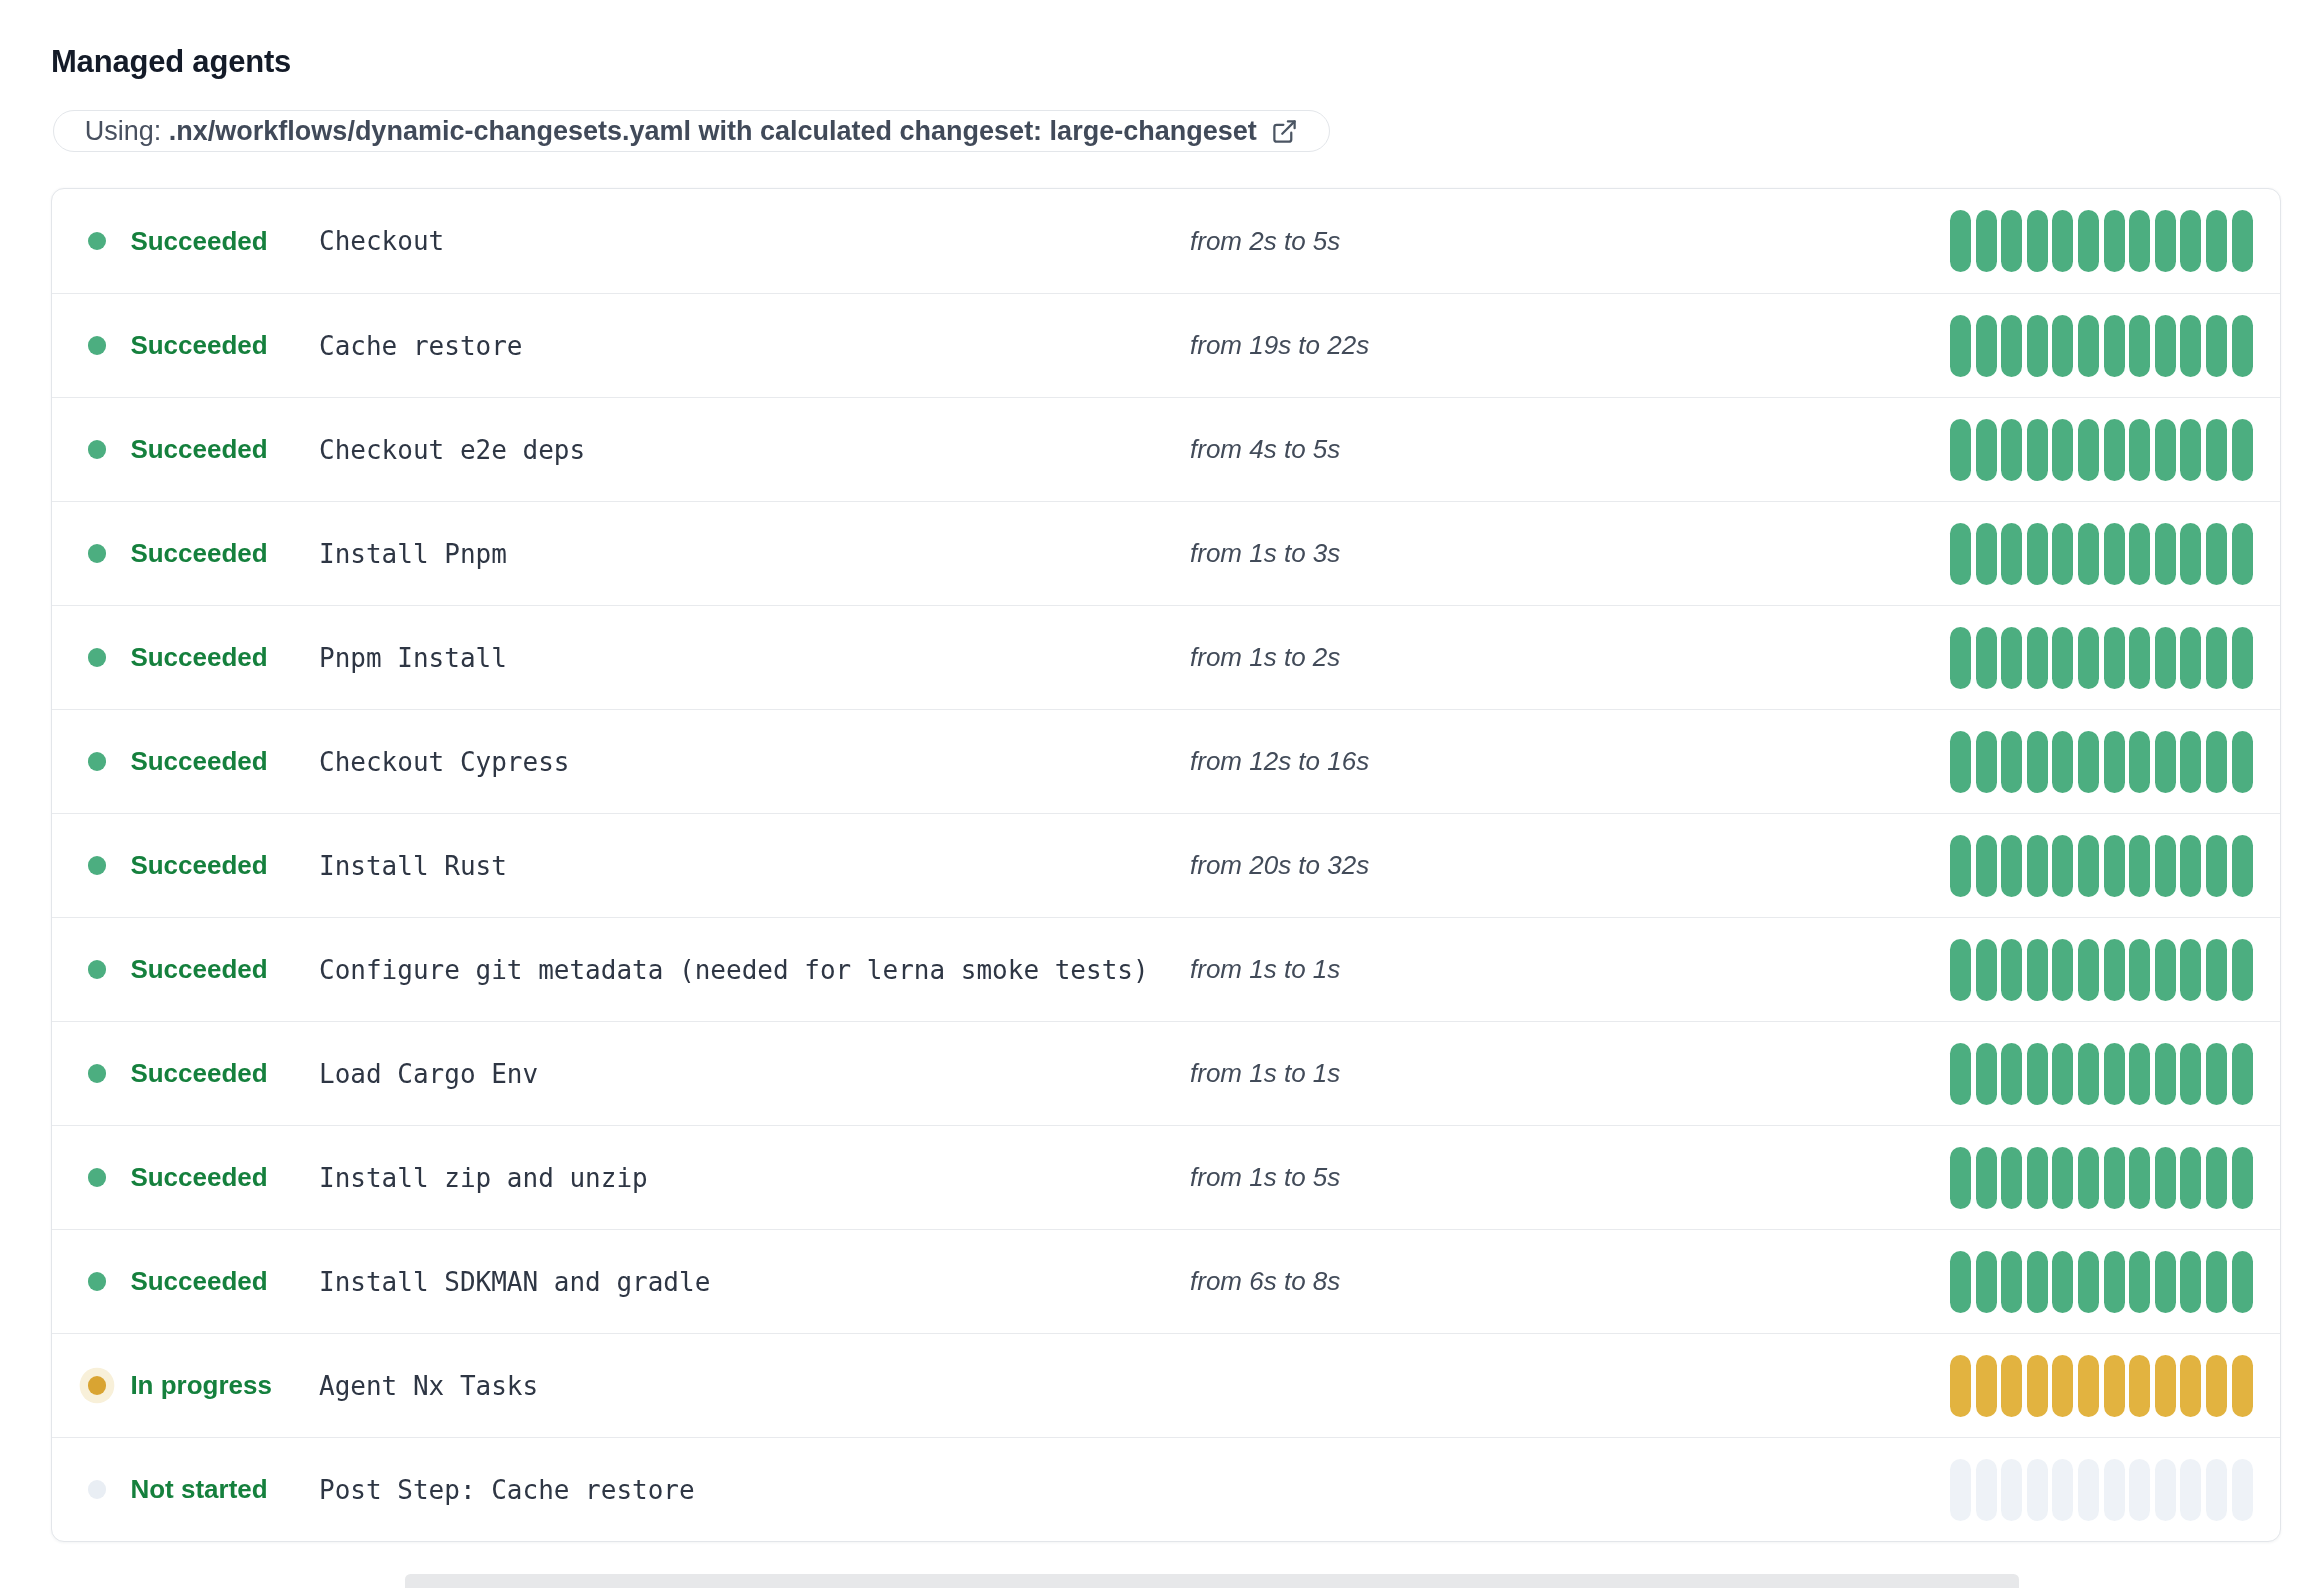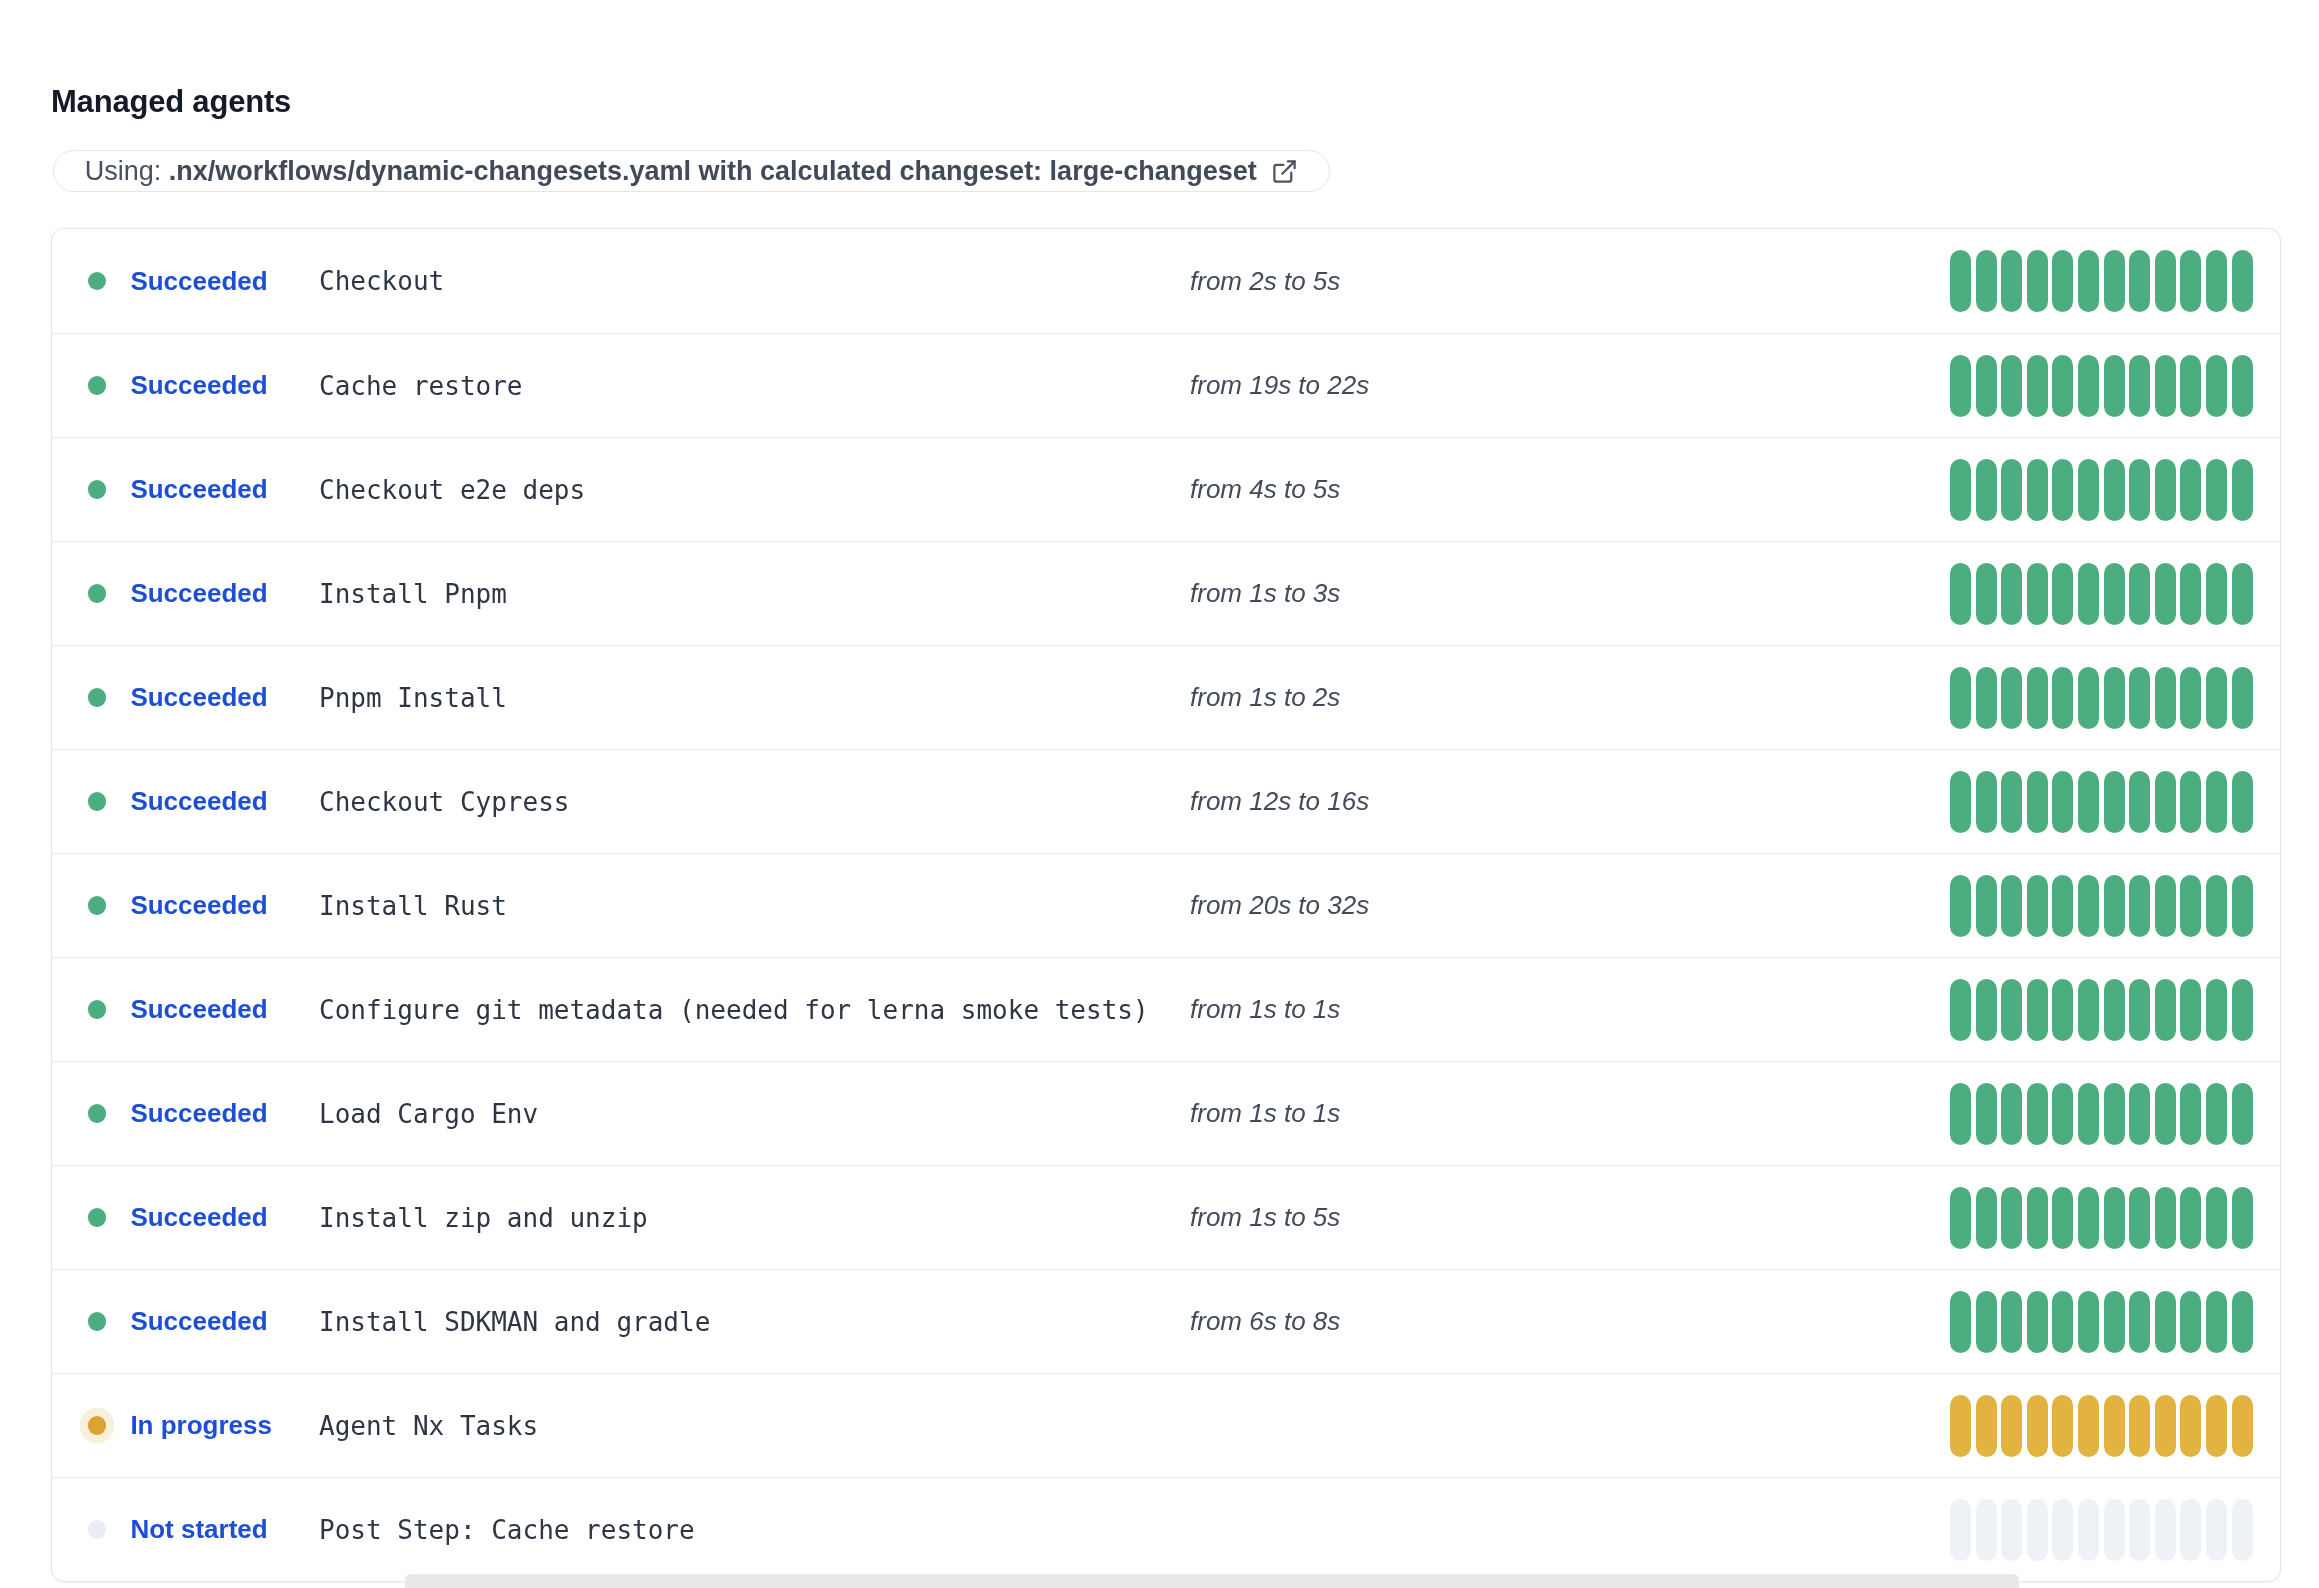--- a/index.html
+++ b/index.html
@@ -3,21 +3,21 @@
 <meta charset="utf-8">
 <style>
   * { margin: 0; padding: 0; box-sizing: border-box; }
   html, body {
     width: 2320px; height: 1589px;
     background: #ffffff;
     font-family: "Liberation Sans", sans-serif;
     overflow: hidden;
     position: relative;
   }
-  .wrap { padding: 44px 38px 0 51px; margin-top: 40px; }
+  .wrap { padding: 44px 38px 0 51px; }
 
   .page-title {
     font-size: 31px;
     font-weight: 700;
     color: #141b28;
     letter-spacing: -0.2px;
   }
 
   .banner {
     margin-top: 30px;
@@ -65,21 +65,21 @@
     border-radius: 50%;
     flex: 0 0 auto;
   }
   .dot.succeeded   { background: var(--c-succeeded); }
   .dot.in_progress { background: var(--c-inprogress-dot); box-shadow: 0 0 0 8.3px var(--c-inprogress-halo); }
   .dot.not_started { background: var(--c-notstarted-dot); }
 
   .status-label {
     font-size: 26px;
     font-weight: 600;
-    color: #1d4ed8;
+    color: #15803d;
     white-space: nowrap;
   }
 
   .step-name {
     font-family: "DejaVu Sans Mono", monospace;
     font-size: 26px;
     color: #2e3644;
     white-space: nowrap;
   }
 

